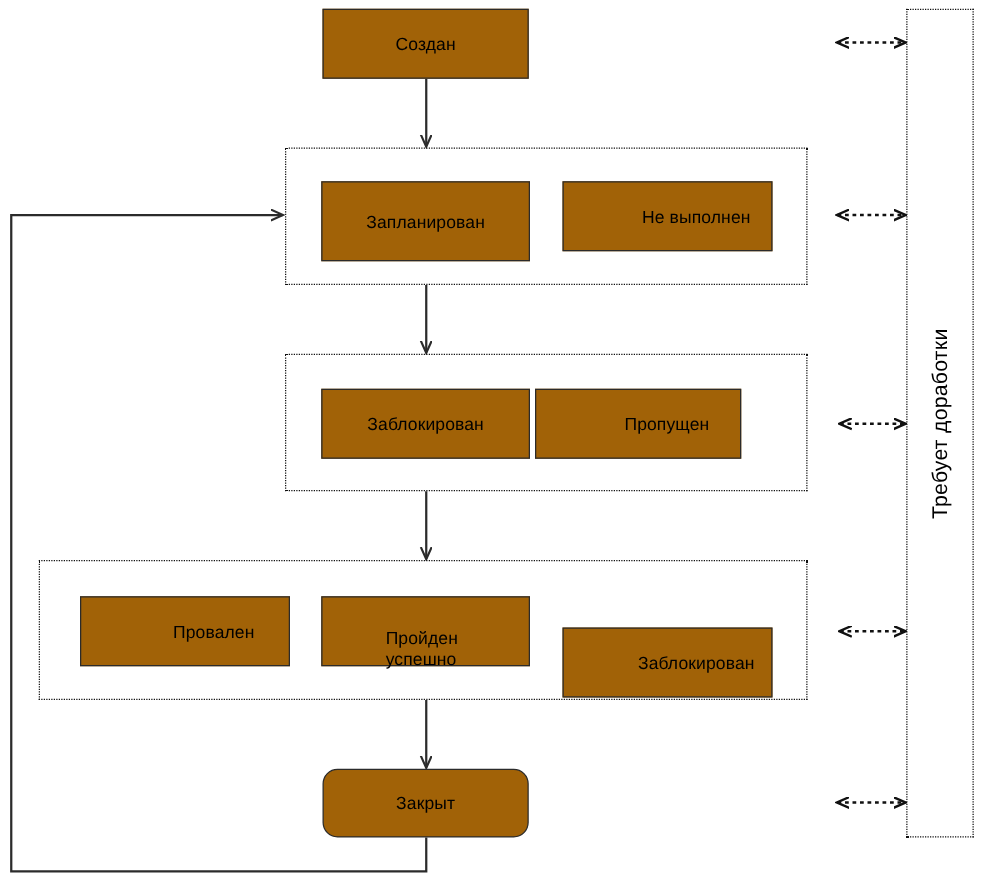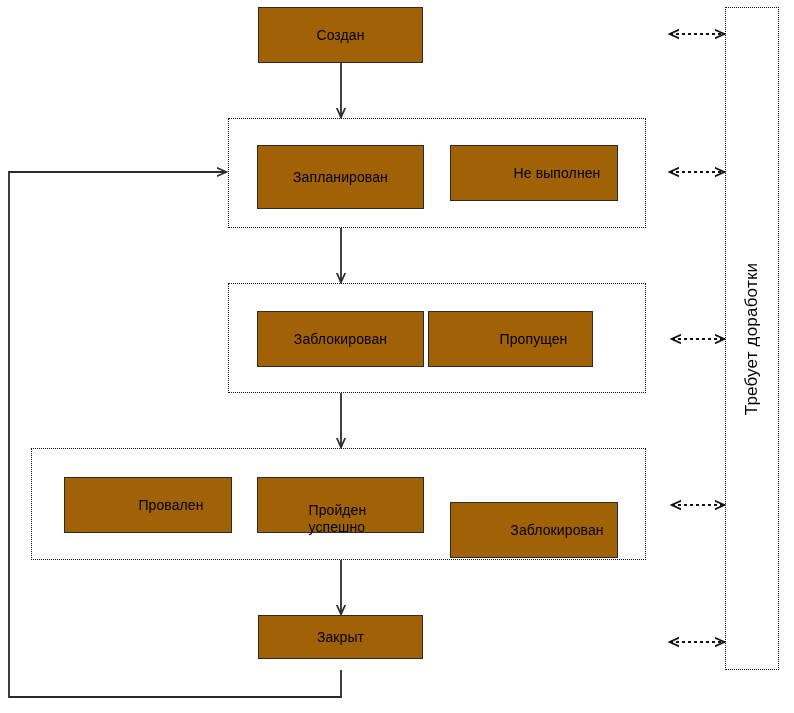--- a/index.html
+++ b/index.html
@@ -156,21 +156,21 @@
   </div>
 
   <div class="node bold" style="left:257px;top:477px;width:167px;height:56px;">
     <span class="lbl" style="max-width:110px;margin-top:28px;">Пройден успешно</span>
   </div>
 
   <div class="node bold" style="left:450px;top:488px;width:168px;height:56px;margin-top:14px;">
     <span class="lbl">Заблокирован</span>
   </div>
 
-  <div class="node" style="left:258px;top:615px;width:165px;height:44px;">
+  <div class="node" style="left:258px;top:615px;width:165px;height:55px;border-radius:12px;">
     <span class="lbl">Закрыт</span>
   </div>
 
   <div class="side-panel" style="left:725px;top:7px;width:54px;height:663px;">
     <div class="side-panel-label">
       <span>Требует доработки</span>
     </div>
   </div>
 
 </div>

